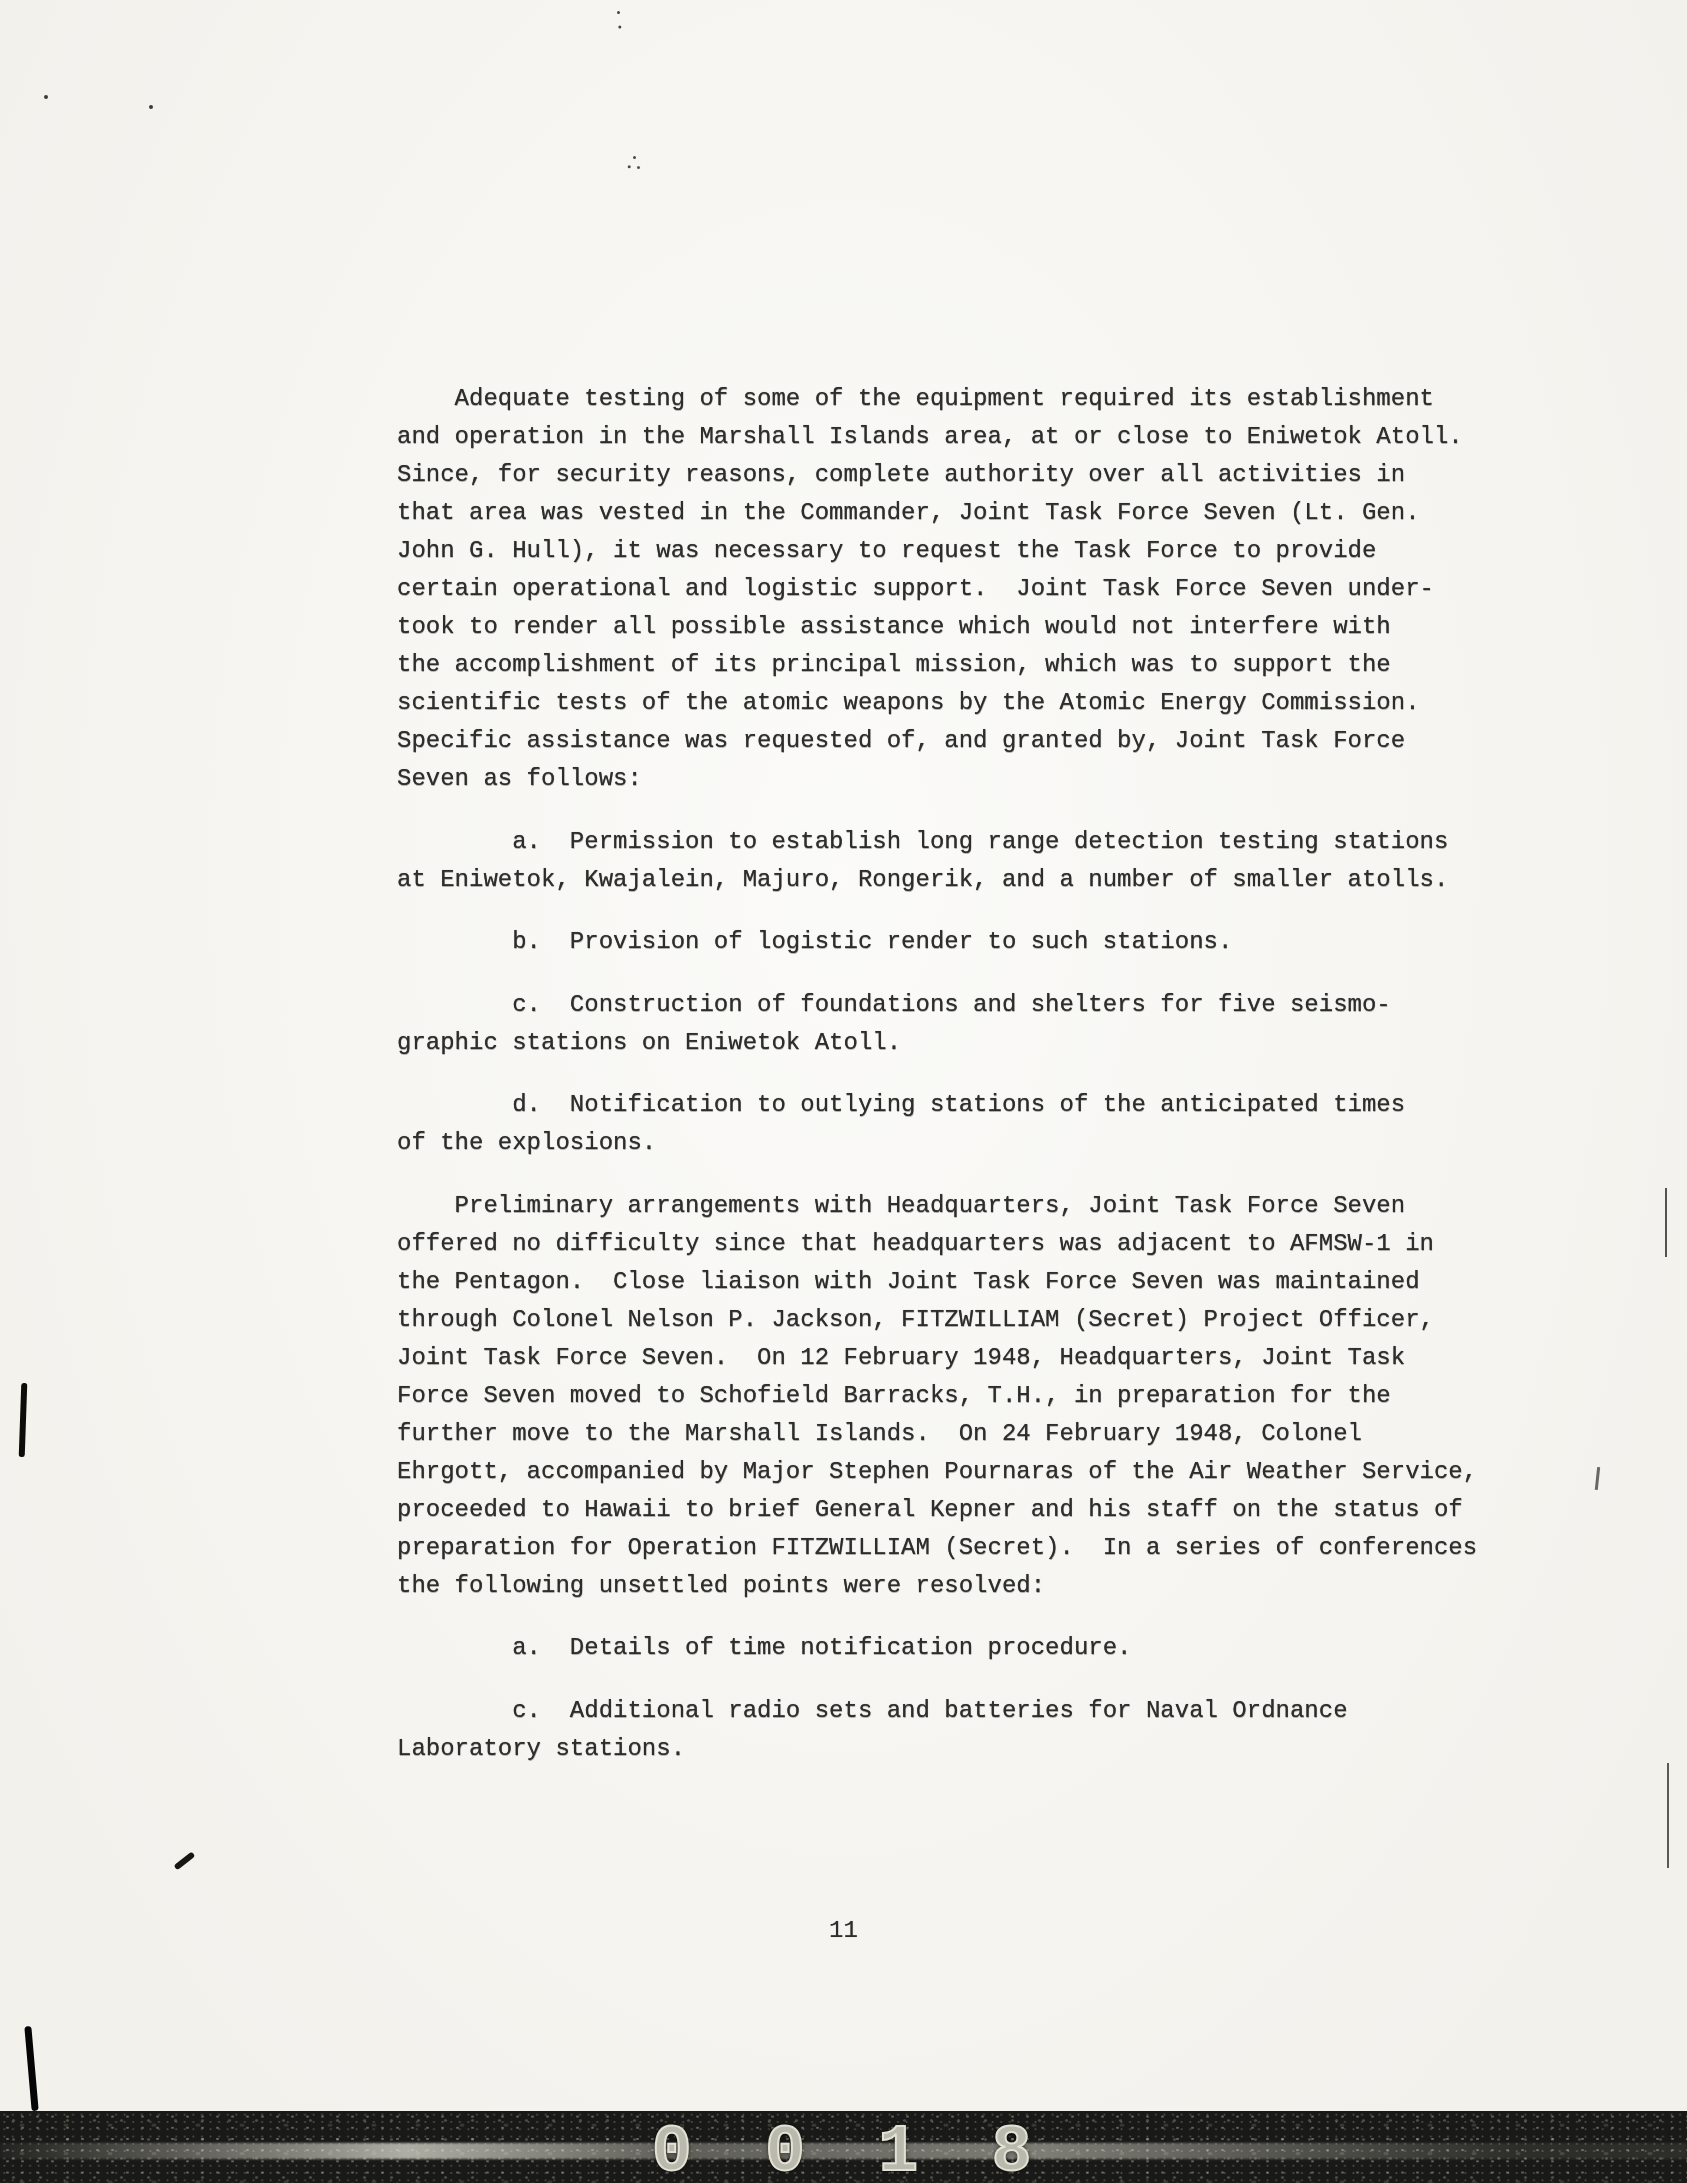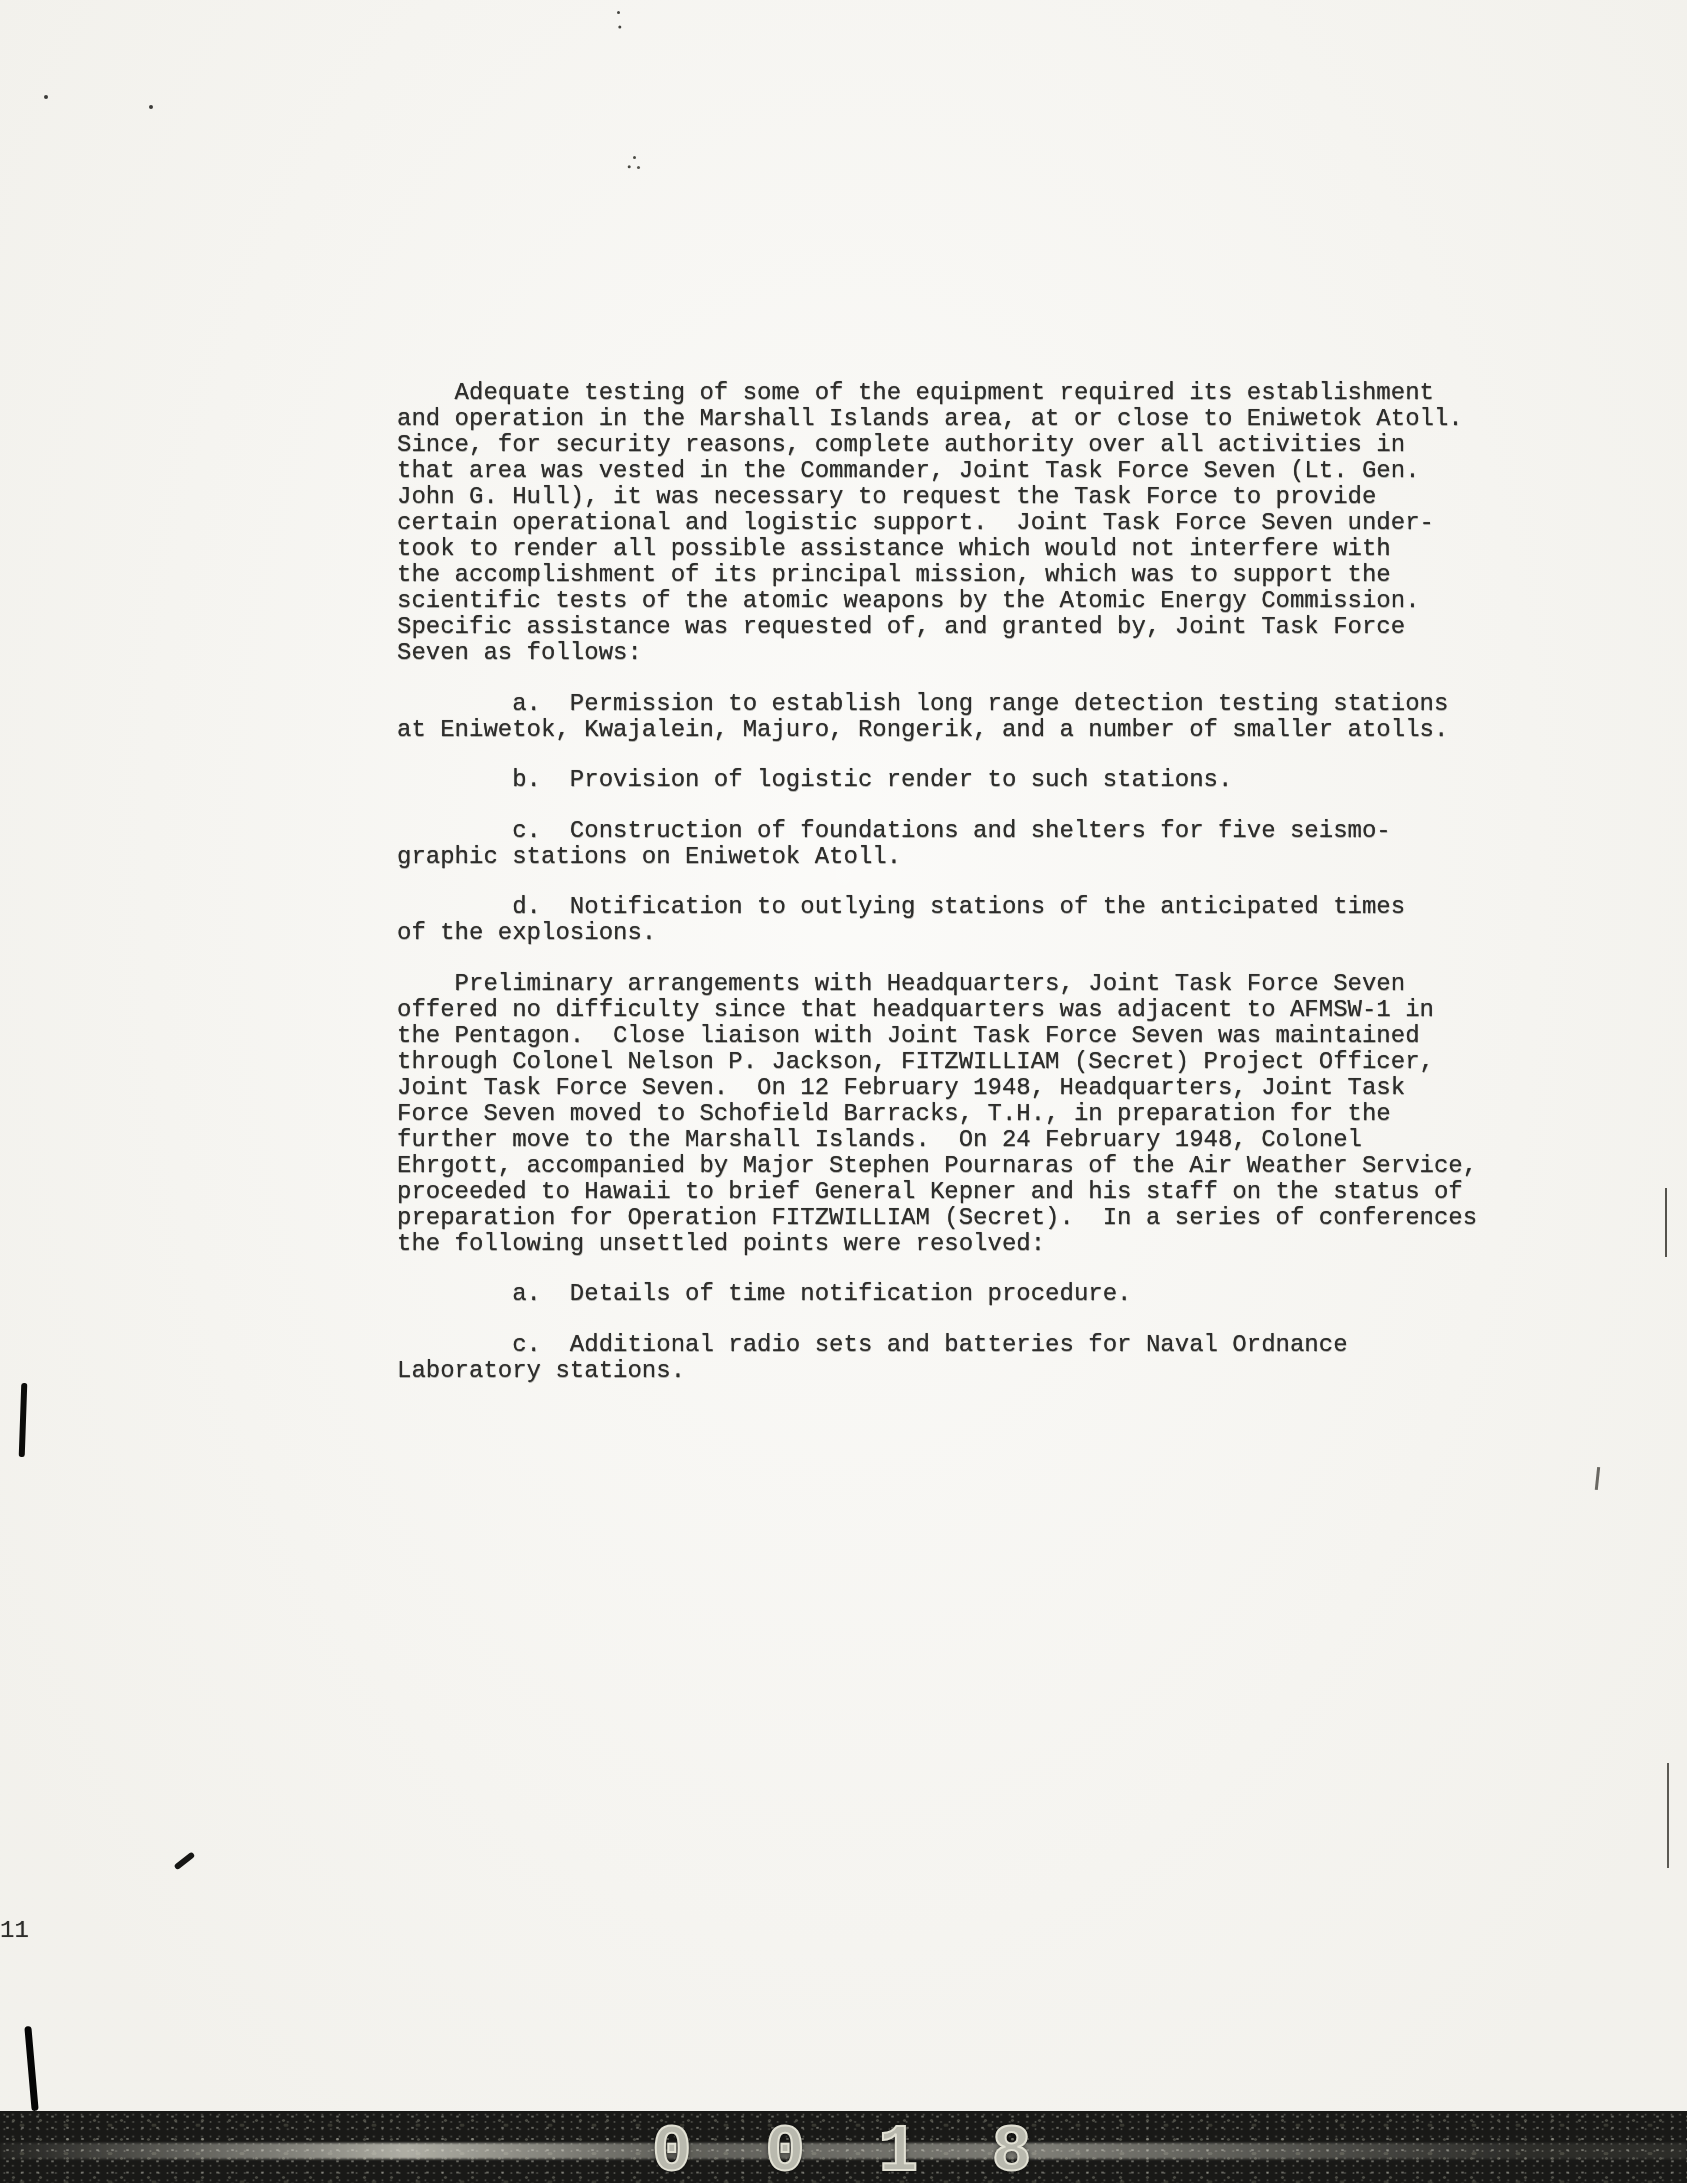--- a/index.html
+++ b/index.html
@@ -20,34 +20,34 @@
     background:
       radial-gradient(ellipse at 50% 40%, rgba(255,255,255,0.5), rgba(228,226,218,0.25) 85%),
       #f7f6f2;
   }
   .page-text {
     position: absolute;
     left: 397px;
     top: 380px;
     width: 1125px;
     font-size: 24px;
-    line-height: 26px;
+    line-height: 38px;
     color: #2d2d2b;
     text-shadow: 0 0 0.7px rgba(45,45,43,0.65), 0.3px 0.5px 0.5px rgba(60,60,58,0.35);
   }
   .tblock {
     white-space: pre-wrap;
     margin: 0 0 24.5px 0;
   }
   .page-number {
     position: absolute;
     top: 1917px;
     left: 0;
     width: 1687px;
-    text-align: left;
+    text-align: center;
     font-size: 24px;
     color: #2d2d2b;
     text-shadow: 0 0 0.7px rgba(45,45,43,0.6);
   }
   
   .footer-band {
     position: absolute;
     left: 0;
     right: 0;
     bottom: 0;

